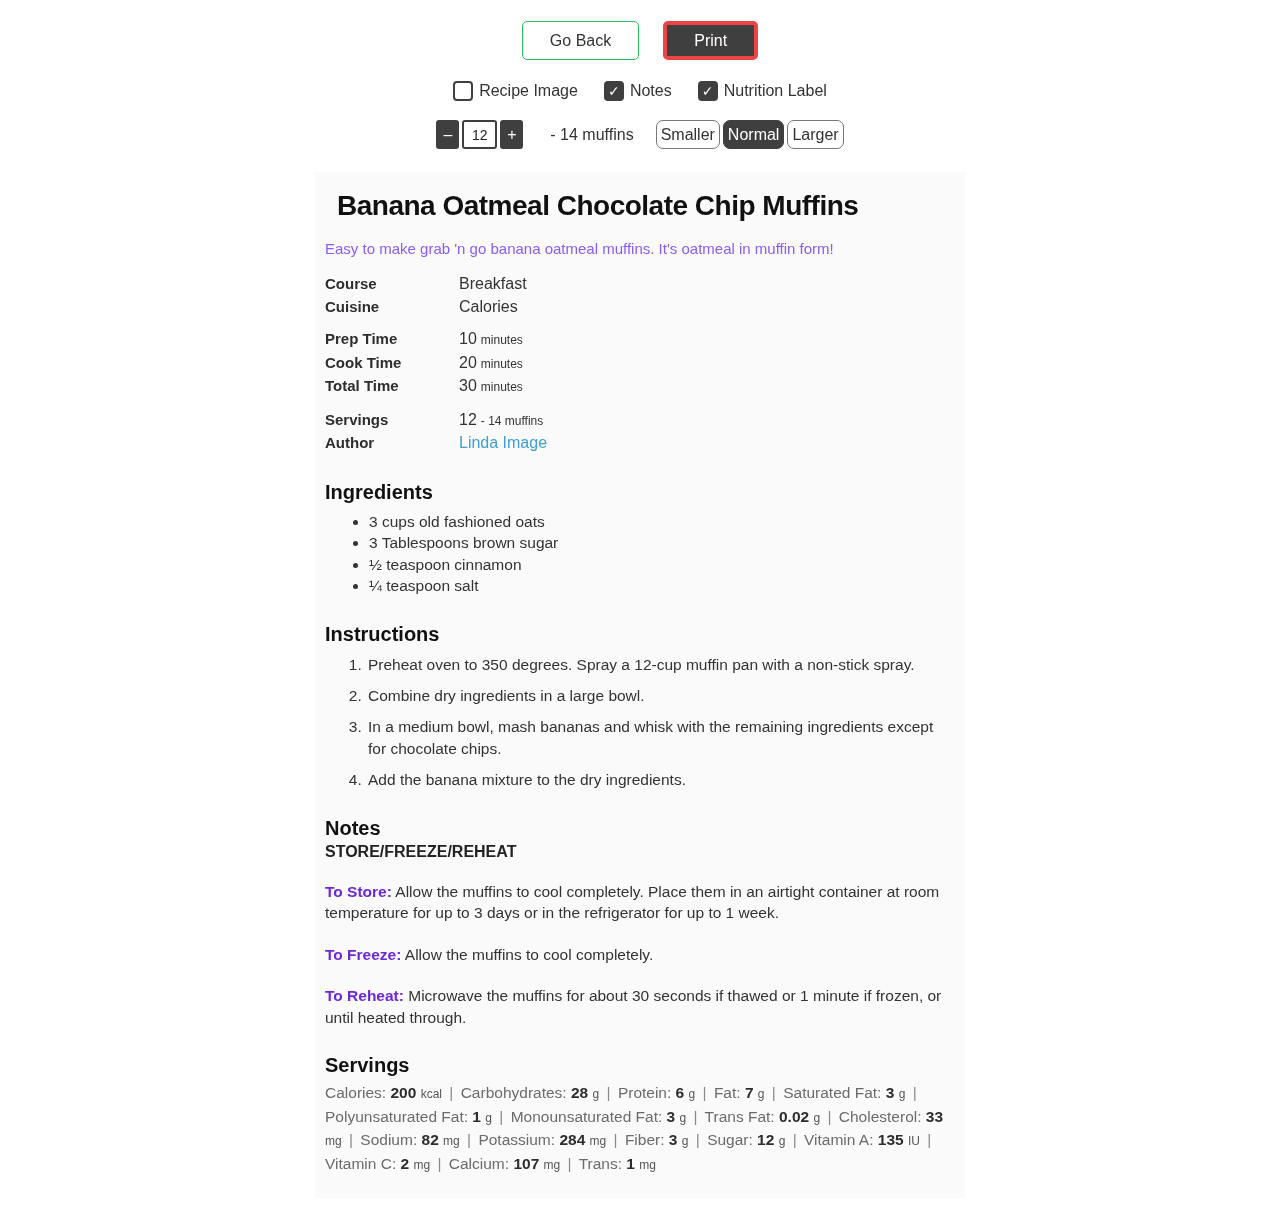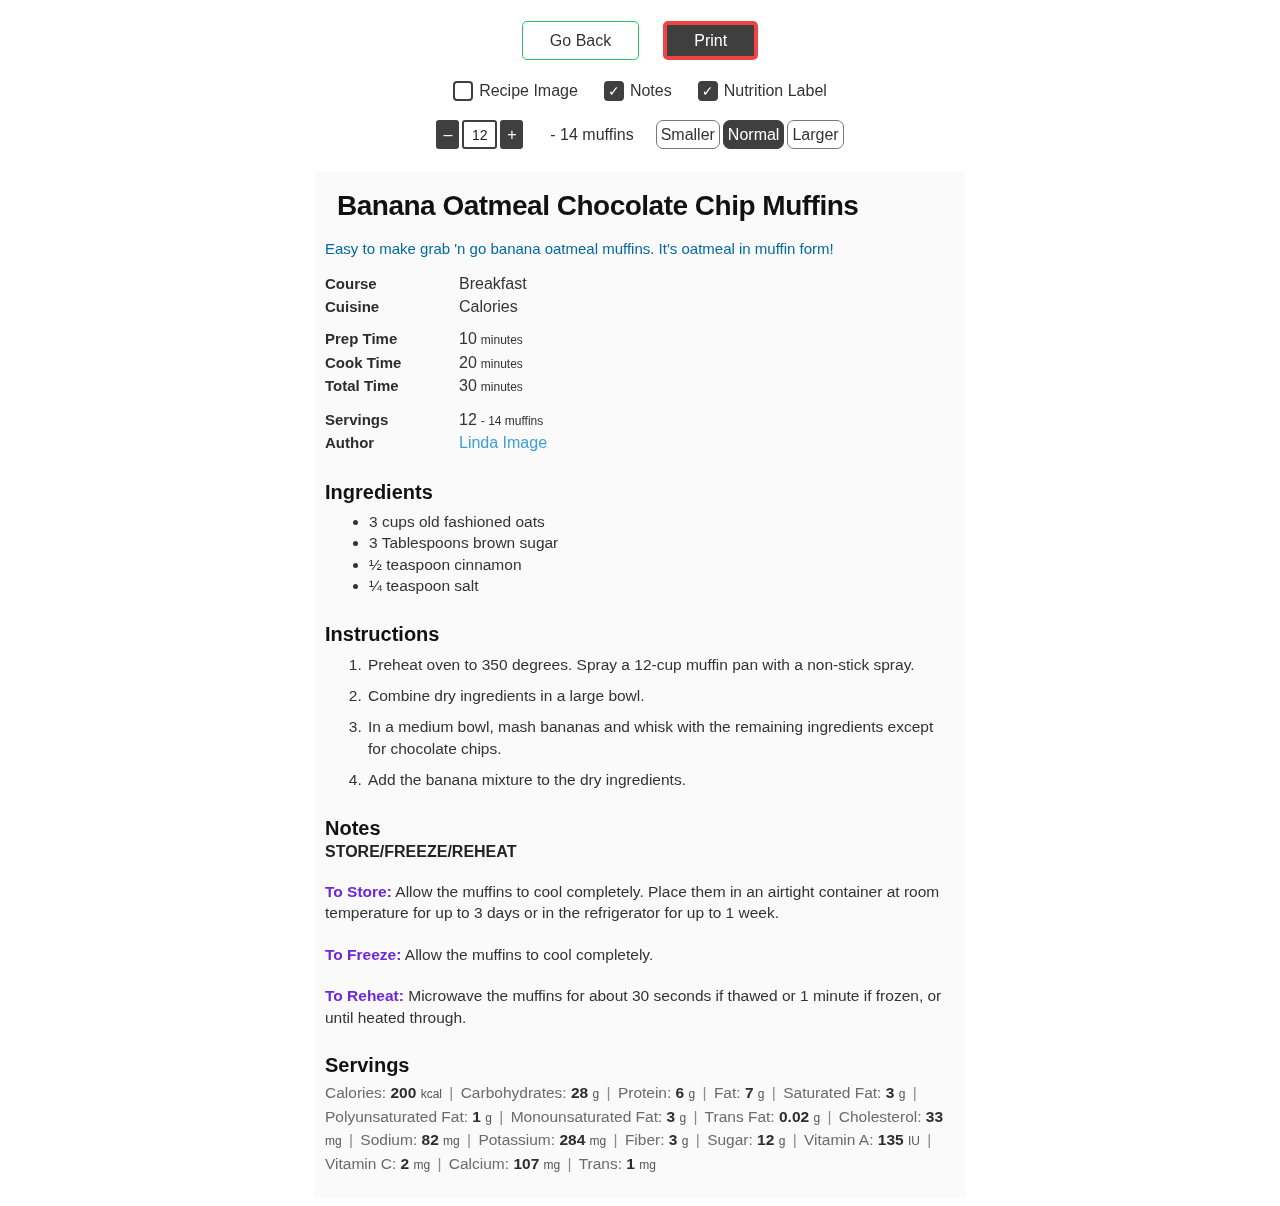--- a/index.html
+++ b/index.html
@@ -149,21 +149,21 @@
   }
   .card-title {
     font-size: 28px;
     font-weight: bold;
     color: #111111;
     margin: 6px 12px 12px 12px;
     letter-spacing: -0.5px;
   }
   .card-desc {
     font-size: 15px;
-    color: #0369a1;
+    color: #8b5cf6;
     margin: 18px 0 16px 0;
   }
 
   .meta-table { margin-top: 4px; }
   .meta-row {
     display: flex;
     align-items: baseline;
     line-height: 22.5px;
   }
   .meta-row.group-gap { margin-top: 10px; }

